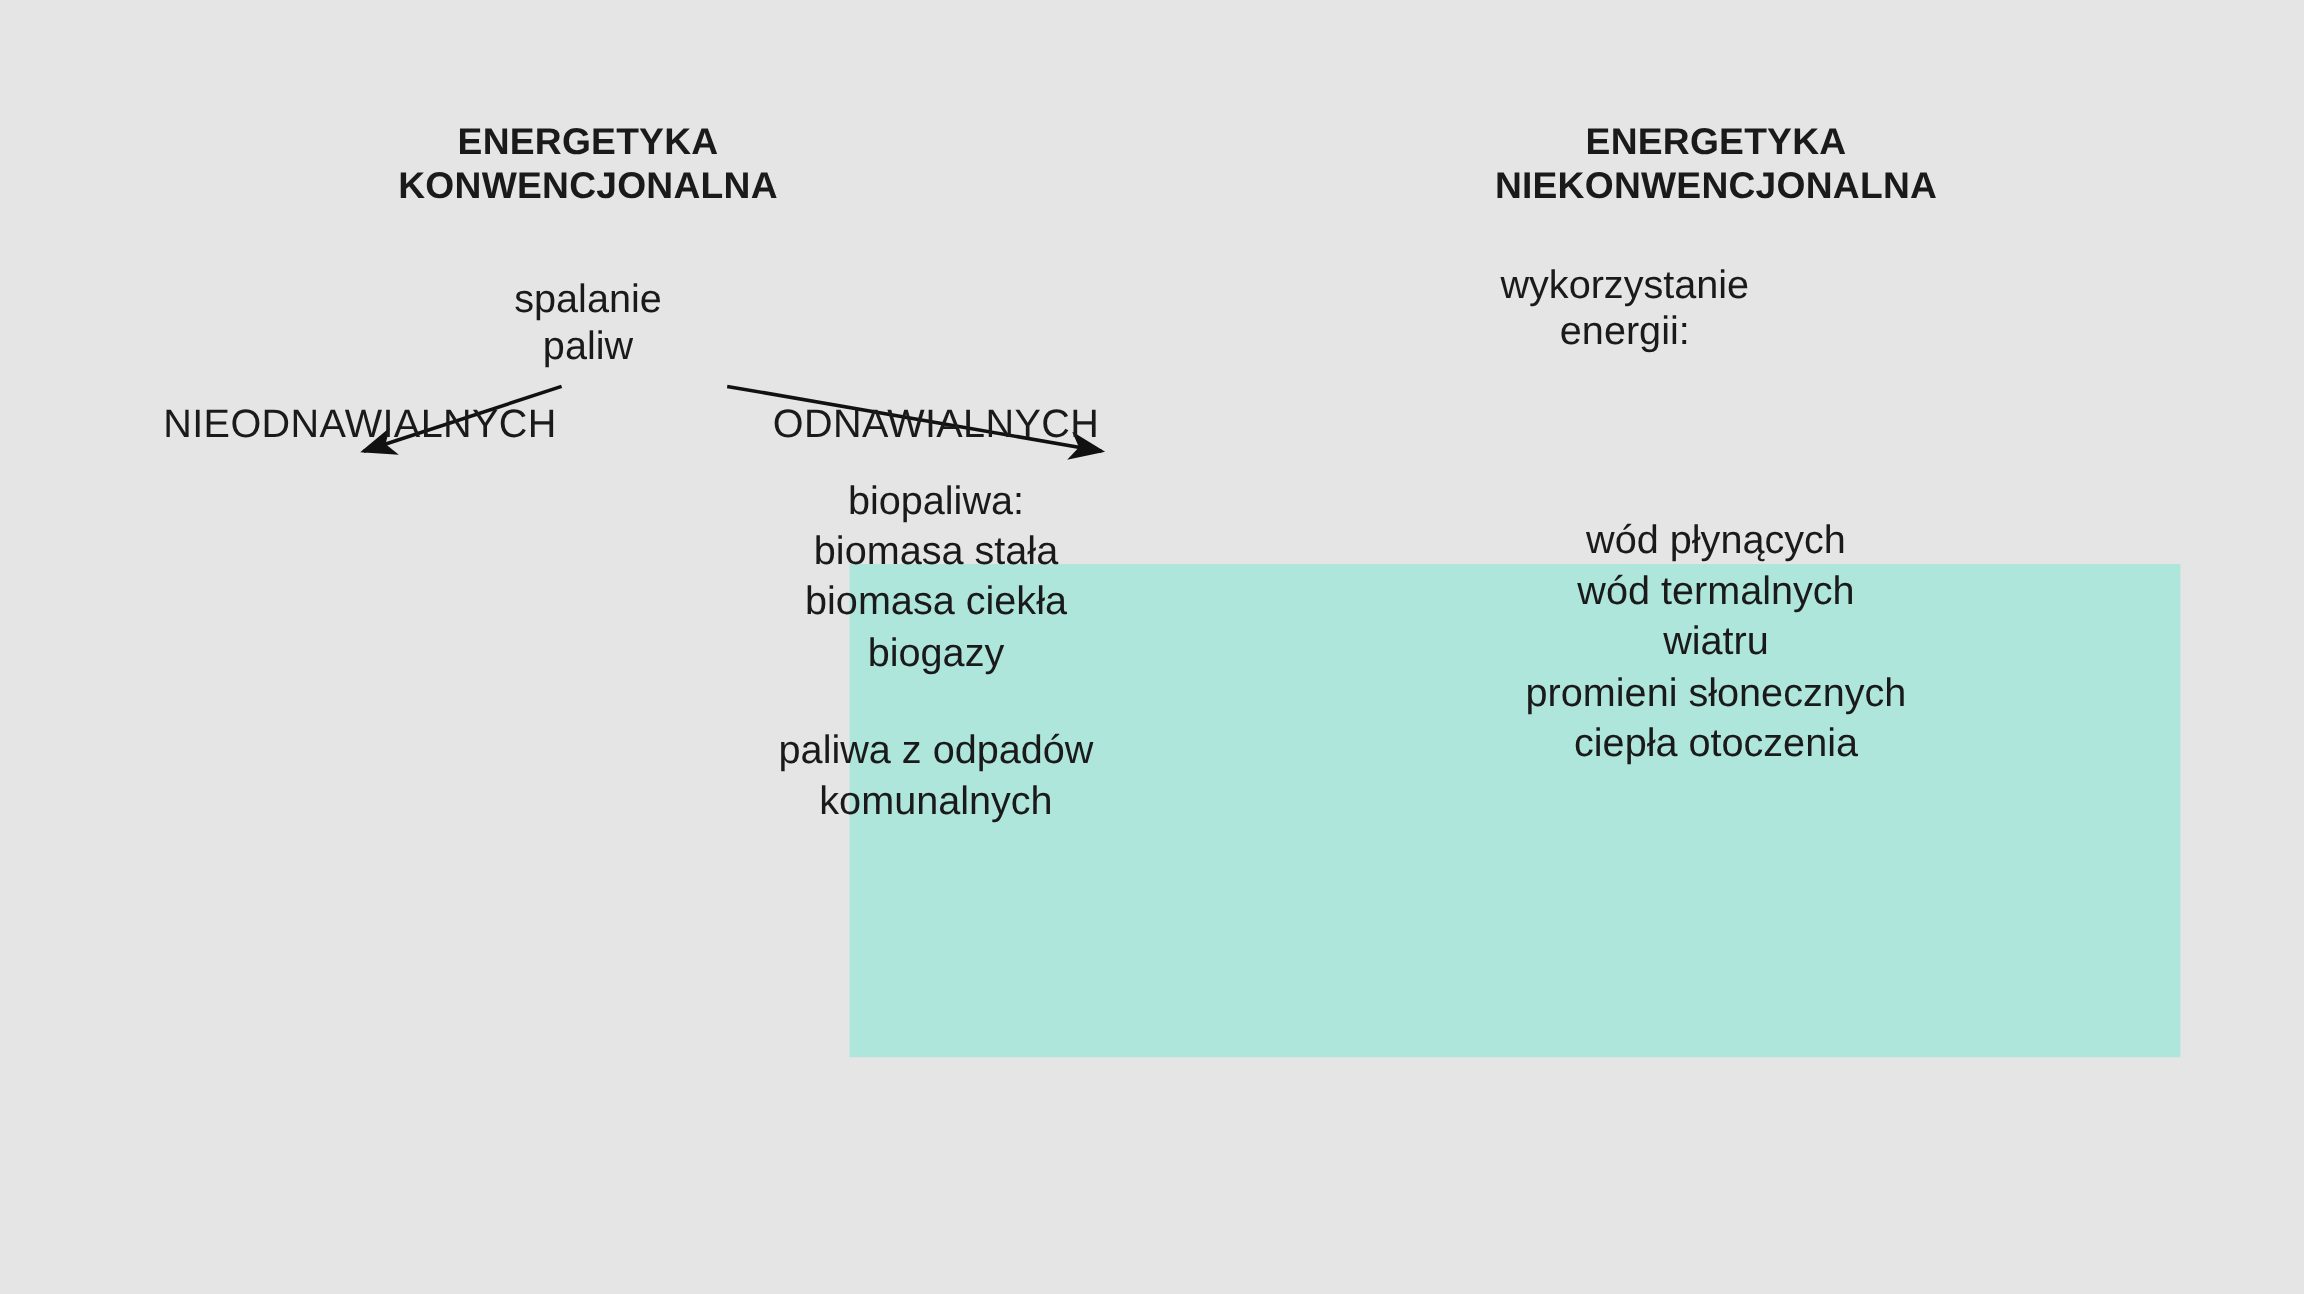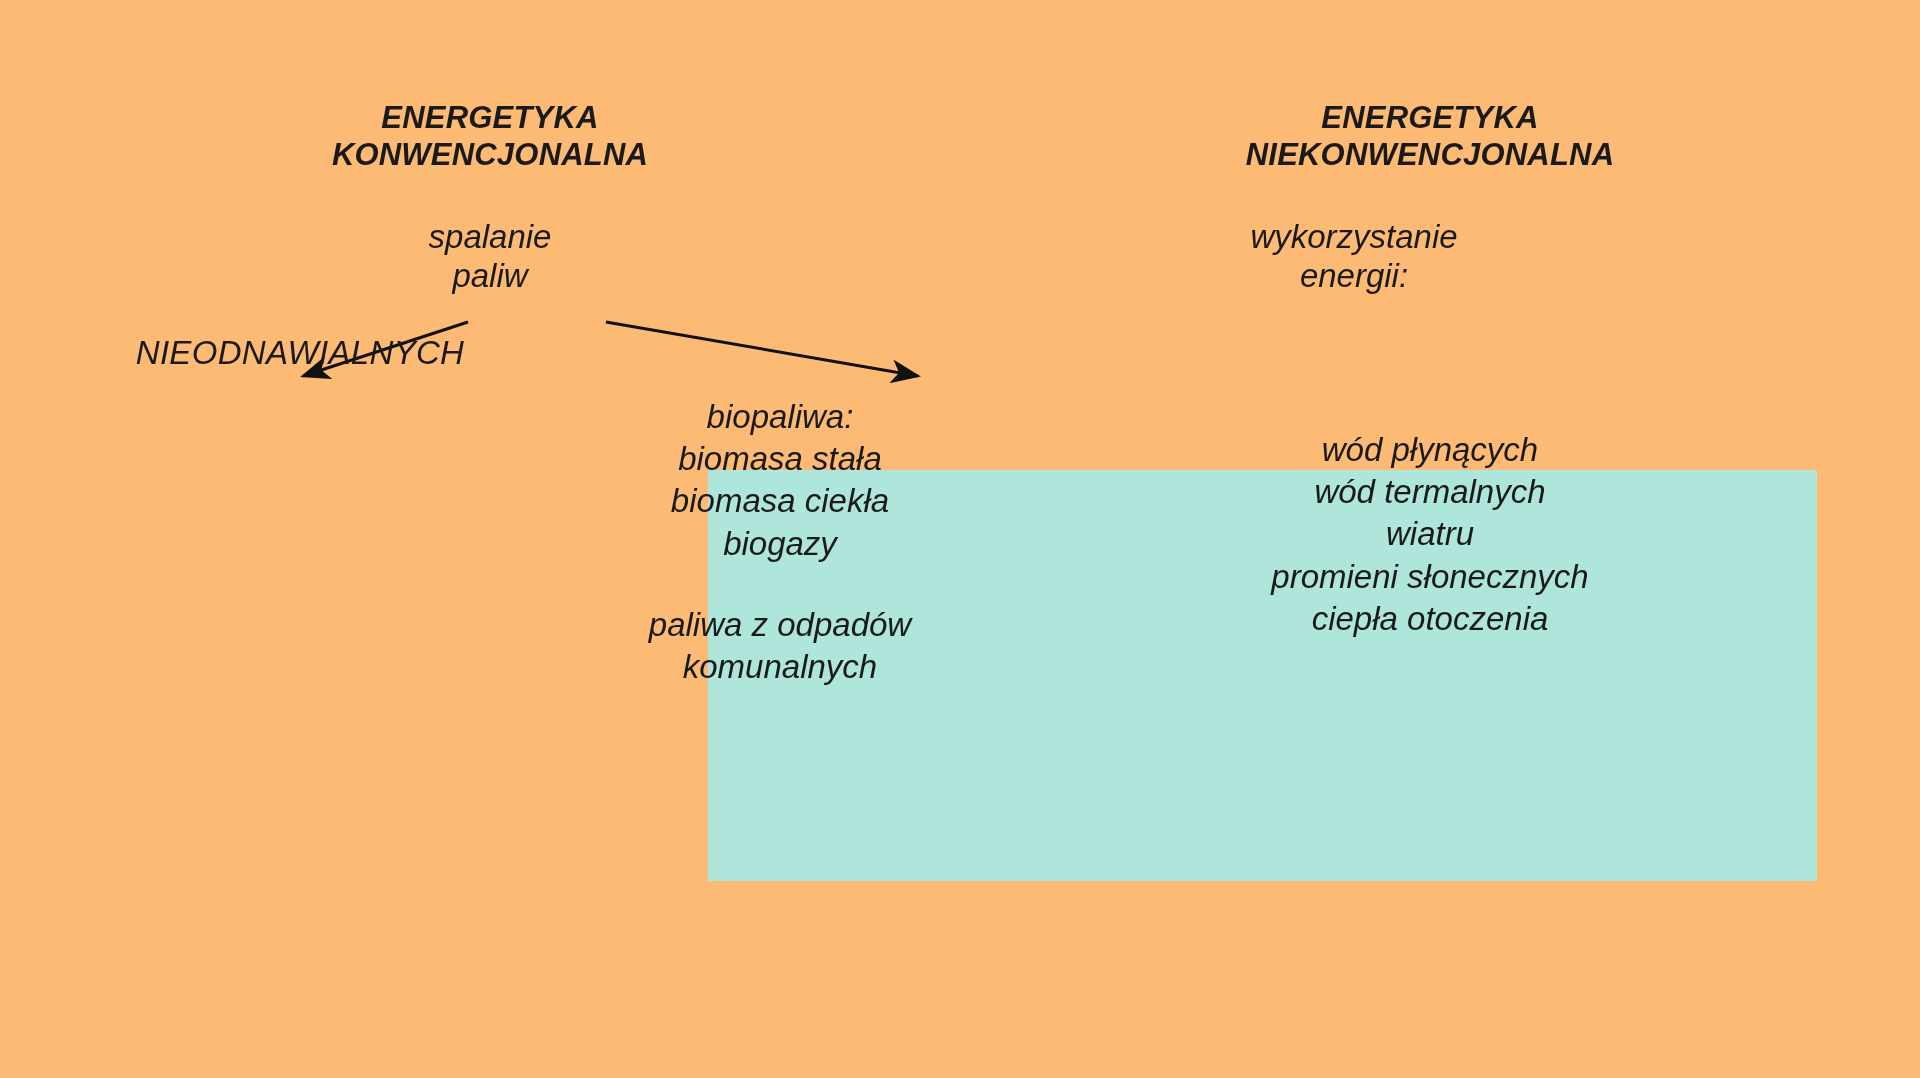--- a/index.html
+++ b/index.html
@@ -10,22 +10,21 @@
   }
   body {
     font-family: "Liberation Sans", sans-serif;
     color: #1a1a1a;
   }
   #diagram-root {
     position: relative;
     width: 1920px;
     height: 1078px;
     overflow: hidden;
-    background: #fdba74;
-    font-style: italic;
+    background: #e5e5e5;
   }
 
   
   #oze-panel {
     position: absolute;
     left: 708px;
     top: 470px;
     width: 1109px;
     height: 411px;
     background: #aee6dc;
@@ -62,21 +61,21 @@
   .caption {
     font-size: 30px;
     font-weight: normal;
     letter-spacing: 0.3px;
   }
 
   
   #title-conventional   { left: 220px;  top: 100px; width: 540px; }
   #title-unconventional { left: 1080px; top: 100px; width: 700px; }
 
-  #label-combustion { left: 250px;  top: 218px; width: 480px; }
+  #label-combustion { left: 250px;  top: 230px; width: 480px; }
   #label-usage      { left: 1044px; top: 218px; width: 620px; }
 
   #cat-nonrenewable { left: 20px;   top: 334px; width: 560px; }
   #cat-renewable    { left: 500px;  top: 334px; width: 560px; }
   #cat-nuclear      { left: 1080px; top: 328px; width: 620px; }
 
   #list-nonrenewable { left: 20px;  top: 396px; width: 560px; }
   #list-biofuels     { left: 540px; top: 396px; width: 480px; }
   #list-waste        { left: 540px; top: 604px; width: 480px; }
   #list-unconventional { left: 1080px; top: 396px; width: 700px; margin-top: 33px; }
@@ -112,20 +111,21 @@
 
   <p class="txt heading" id="title-conventional">ENERGETYKA
 KONWENCJONALNA</p>
 
   <p class="txt sub" id="label-combustion">spalanie
 paliw</p>
 
   <p class="txt cat" id="cat-nonrenewable">NIEODNAWIALNYCH</p>
 
 
+  <p class="txt cat" id="cat-renewable">ODNAWIALNYCH</p>
 
   <p class="txt list" id="list-biofuels">biopaliwa:
 biomasa stała
 biomasa ciekła
 biogazy</p>
 
   <p class="txt list" id="list-waste">paliwa z odpadów
 komunalnych</p>
 
   <p class="txt heading" id="title-unconventional">ENERGETYKA

